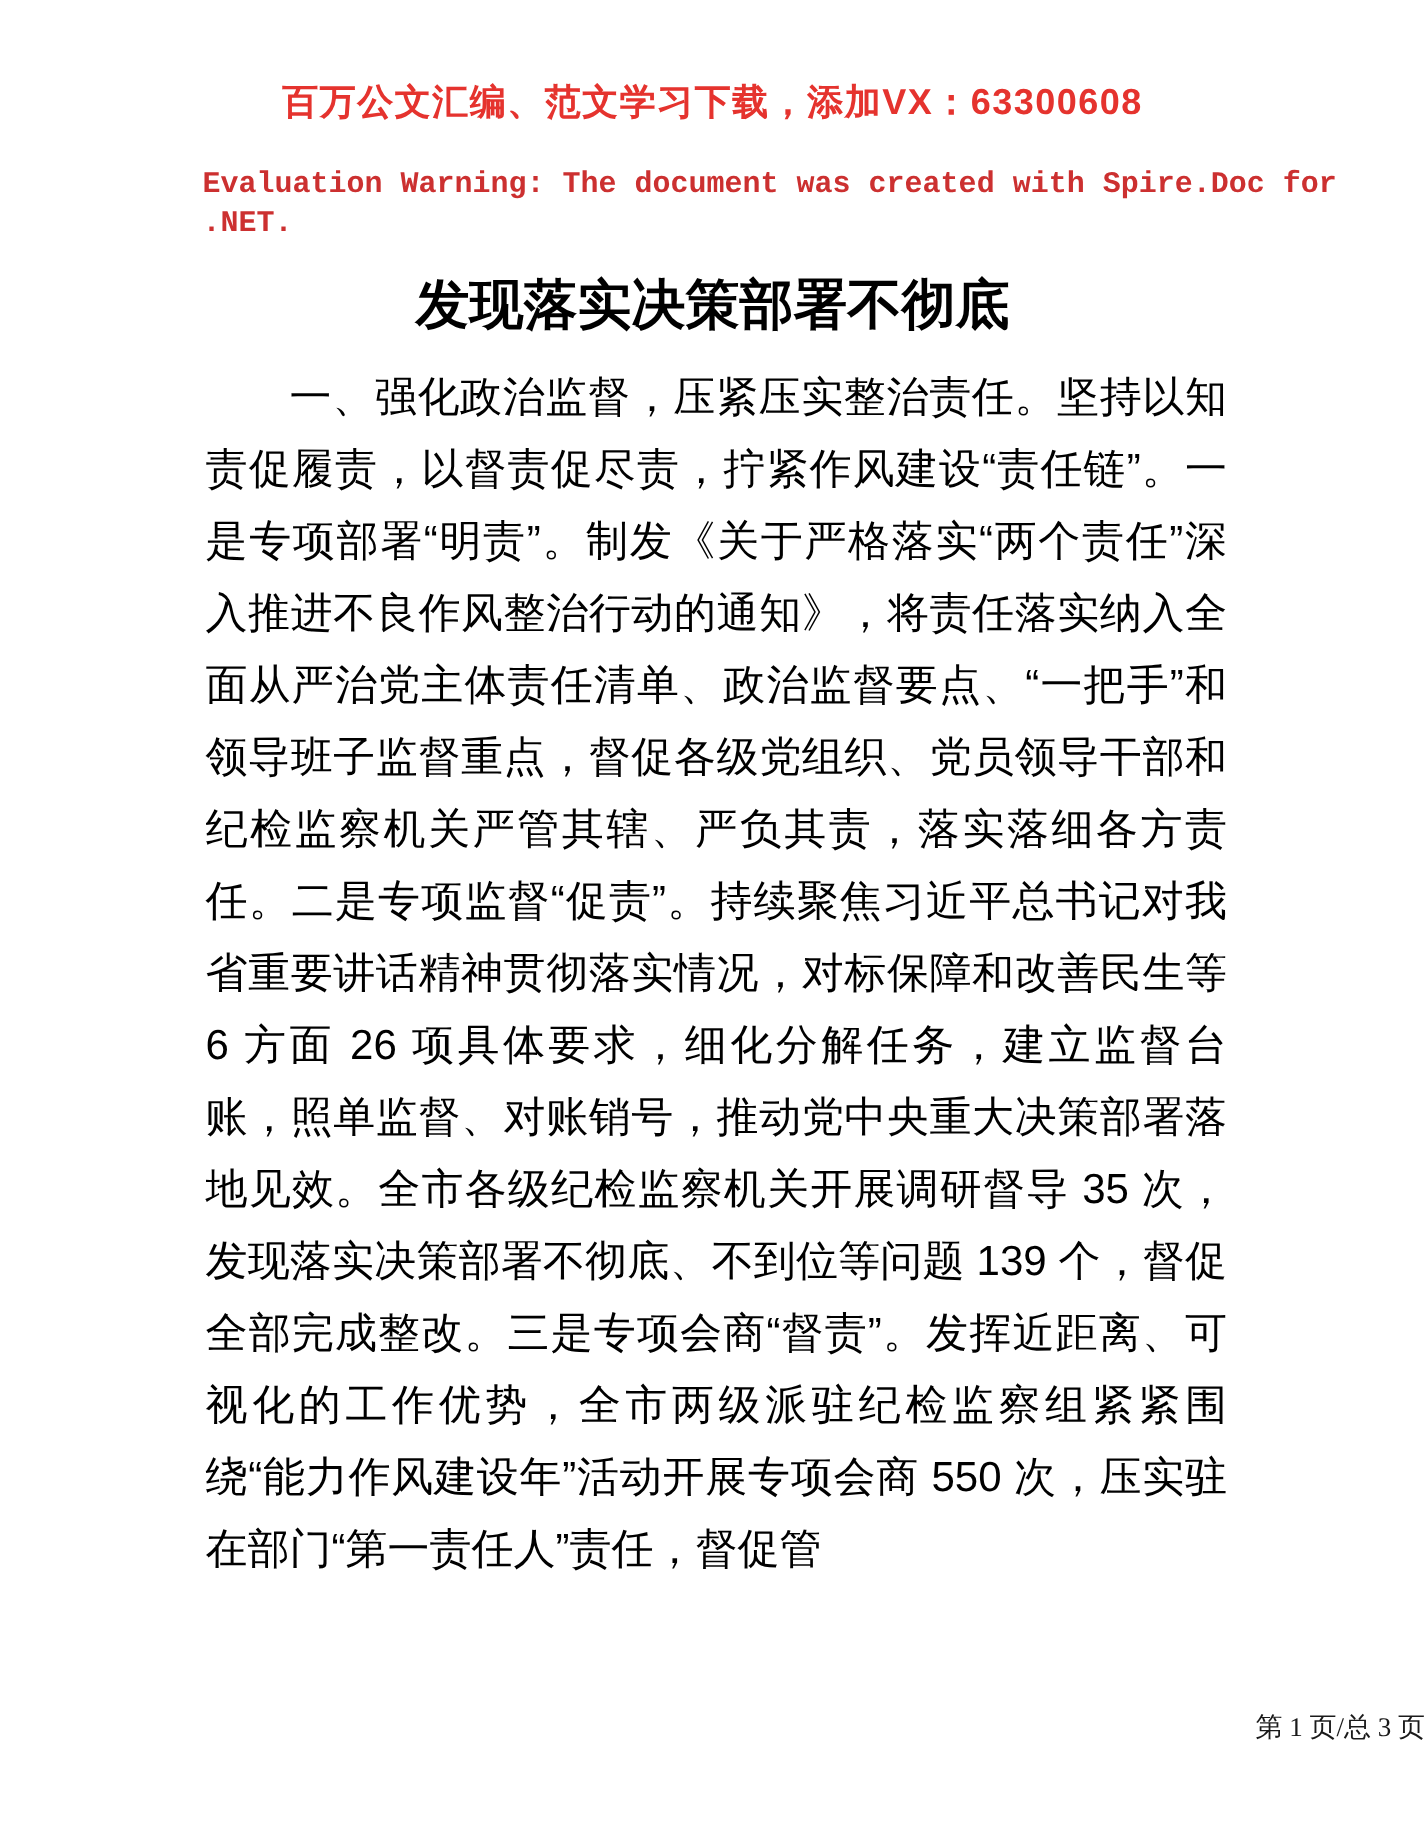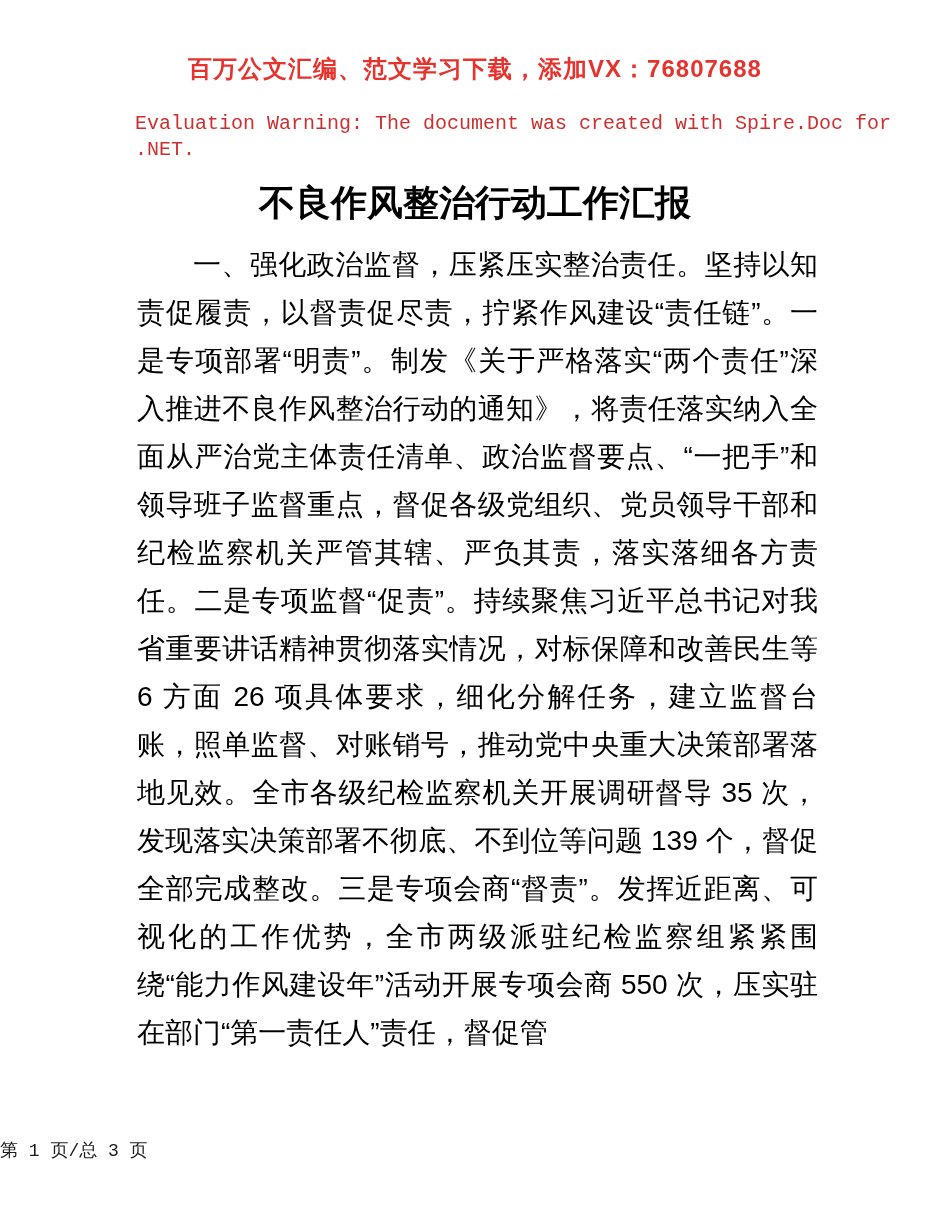--- a/index.html
+++ b/index.html
@@ -23,21 +23,21 @@
       font-size: 24px;
       font-weight: 700;
       letter-spacing: 1px;
       color: #e5332e;
       line-height: 30px;
     }
     .eval-warning {
       margin: 27px 0 0 135px;
       font-family: "Liberation Mono", "DejaVu Sans Mono", monospace;
       font-size: 20px;
-      font-weight: 400;
+      font-weight: 700;
       color: #cc3030;
       line-height: 26px;
     }
     .doc-title {
       margin-top: 15px;
       text-align: center;
       font-size: 36px;
       font-weight: 600;
       color: #000000;
       line-height: 50px;
@@ -52,37 +52,37 @@
     }
     .doc-body p {
       margin: 0 0 17px 0;
       text-indent: 2em;
     }
     .page-footer {
       position: absolute;
       left: 0;
       bottom: 68px;
       width: 100%;
-      text-align: left;
-      font-family: Liberation Mono, monospace;
+      text-align: right;
+      font-family: Liberation Serif, serif;
       font-size: 18px;
       color: #1a1a1a;
       line-height: 22px;
     }
   </style>
 </head>
 <body>
 
 <div class="page">
 
-  <div class="promo-banner">百万公文汇编、范文学习下载，添加VX：76807688</div>
+  <div class="promo-banner">百万公文汇编、范文学习下载，添加VX：63300608</div>
 
   <div class="eval-warning">Evaluation Warning: The document was created with Spire.Doc for .NET.</div>
 
-  <h1 class="doc-title" style="margin-bottom:0; font-family:inherit;">不良作风整治行动工作汇报</h1>
+  <h1 class="doc-title" style="margin-bottom:0; font-family:inherit;">发现落实决策部署不彻底</h1>
 
   <div class="doc-body">
     <p>一、强化政治监督，压紧压实整治责任。坚持以知责促履责，以督责促尽责，拧紧作风建设“责任链”。一是专项部署“明责”。制发《关于严格落实“两个责任”深入推进不良作风整治行动的通知》，将责任落实纳入全面从严治党主体责任清单、政治监督要点、“一把手”和领导班子监督重点，督促各级党组织、党员领导干部和纪检监察机关严管其辖、严负其责，落实落细各方责任。二是专项监督“促责”。持续聚焦习近平总书记对我省重要讲话精神贯彻落实情况，对标保障和改善民生等 6 方面 26 项具体要求，细化分解任务，建立监督台账，照单监督、对账销号，推动党中央重大决策部署落地见效。全市各级纪检监察机关开展调研督导 35 次，发现落实决策部署不彻底、不到位等问题 139 个，督促全部完成整改。三是专项会商“督责”。发挥近距离、可视化的工作优势，全市两级派驻纪检监察组紧紧围绕“能力作风建设年”活动开展专项会商 550 次，压实驻在部门“第一责任人”责任，督促管</p>
   </div>
 
   <div class="page-footer">
     <span>第 1 页/总 3 页</span>
   </div>
 
 </div>

